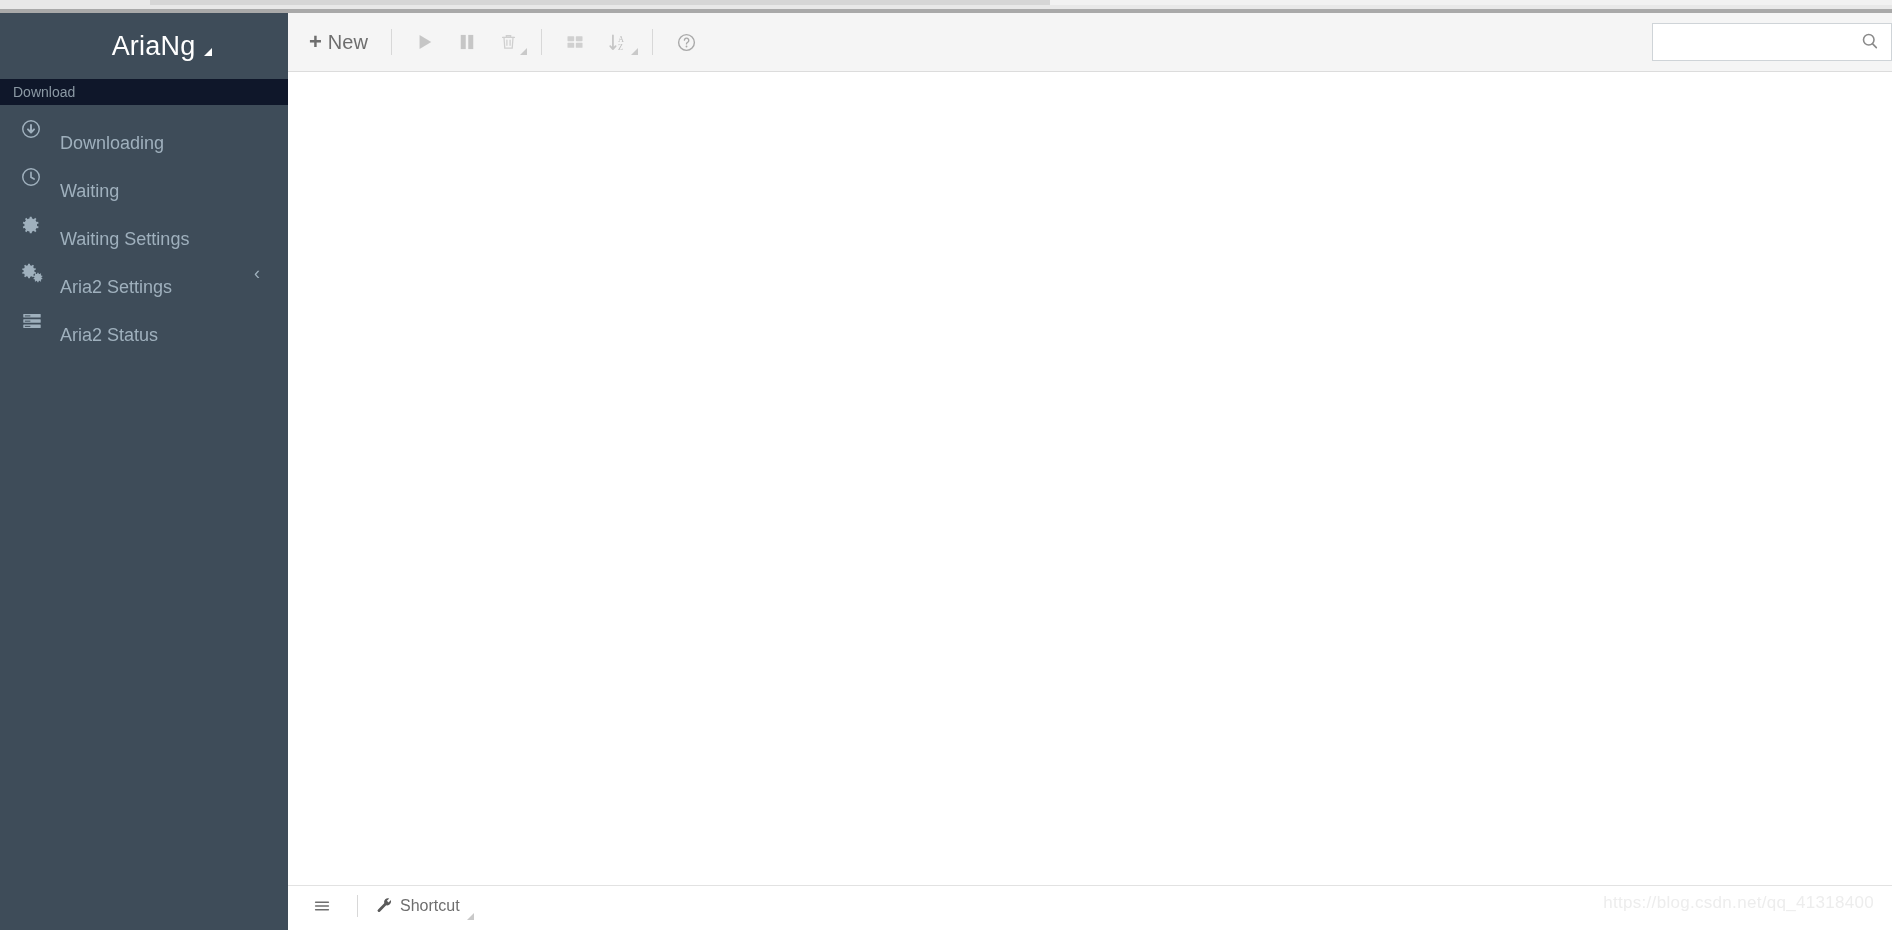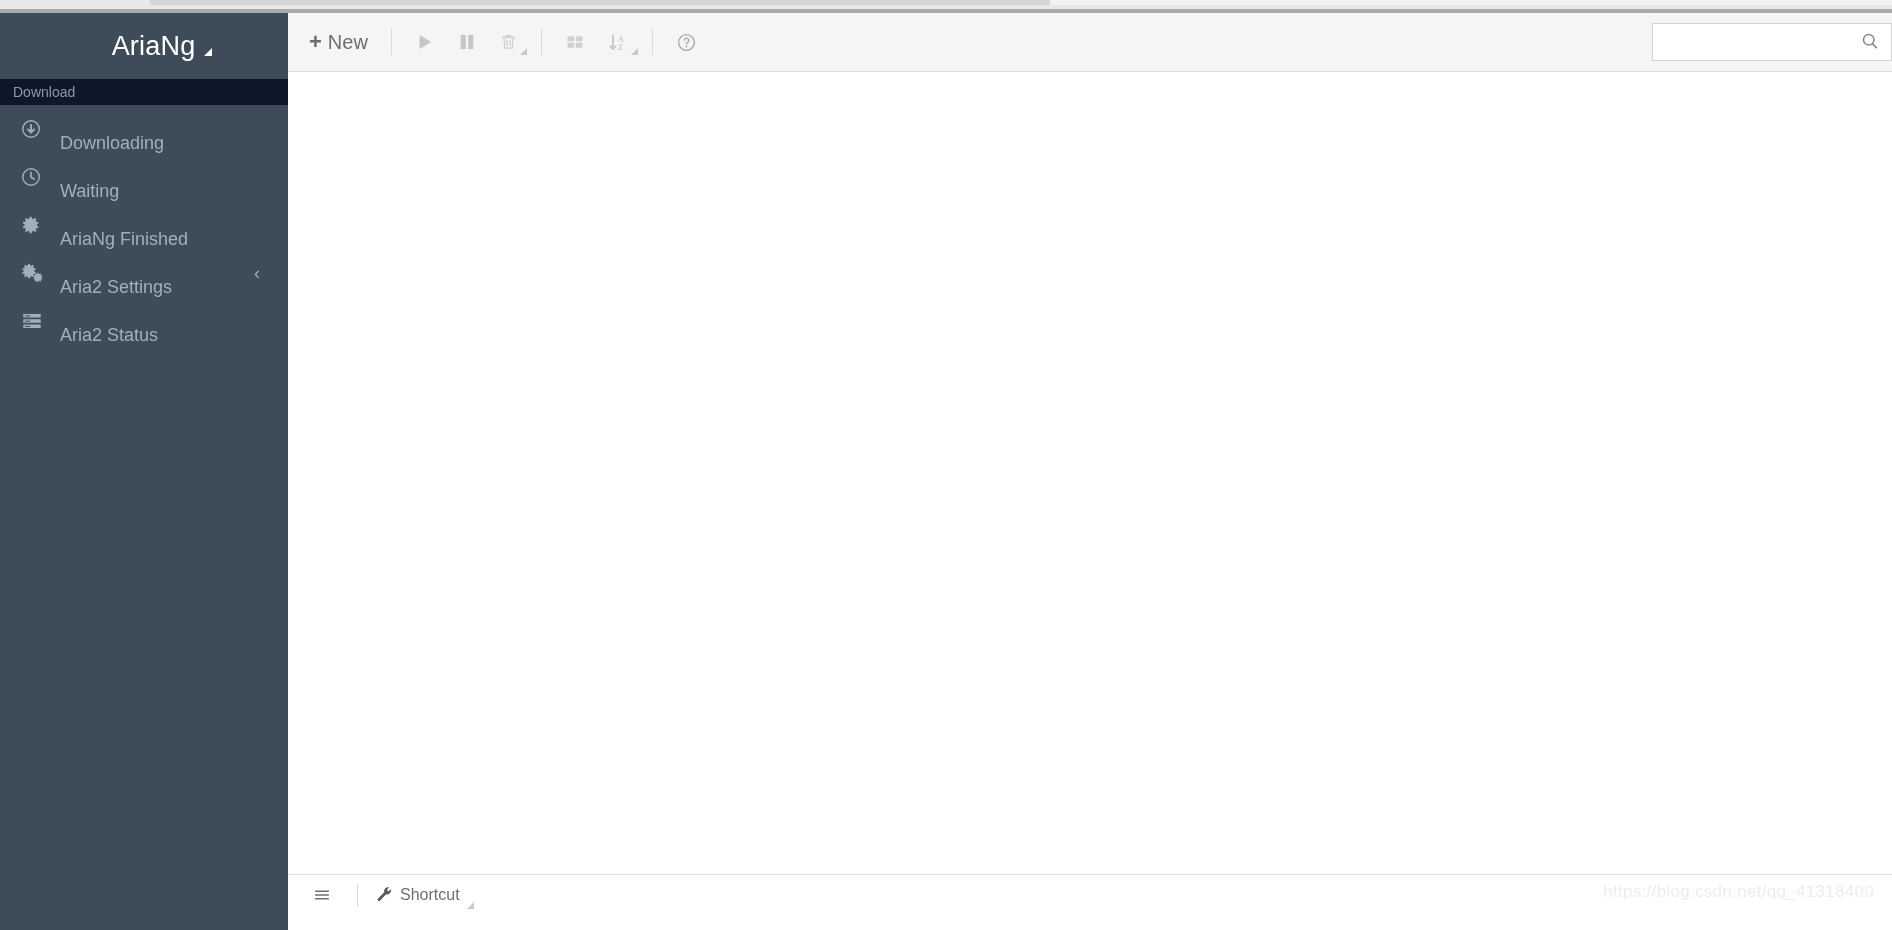--- a/index.html
+++ b/index.html
@@ -206,21 +206,21 @@
     position: absolute;
     top: 59px; left: 0;
     width: 1604px;
     bottom: 40px;
     background: #ffffff;
   }
 
   
   #footer {
     position: absolute;
-    left: 0; bottom: 16px;
+    left: 0; bottom: 5px;
     width: 1604px;
     height: 40px;
     background: #ffffff;
     border-top: 1px solid #e2e2e2;
     display: flex;
     align-items: center;
     padding-left: 15px;
   }
   .ft-btn {
     display: flex;
@@ -301,21 +301,21 @@
 
 
 
     <div class="nav-item">
       <span class="nav-icon">
         <svg width="22" height="22" viewBox="0 0 24 24" fill="#9fb0bd">
           <path d="M12 8.2a3.8 3.8 0 100 7.6 3.8 3.8 0 000-7.6zm0 5.9a2.1 2.1 0 110-4.2 2.1 2.1 0 010 4.2z"></path>
           <path d="M20.3 13.6l-1.8-.5a6.8 6.8 0 000-2.2l1.8-.5-.5-2-1.8.4a6.8 6.8 0 00-1.1-1.9l1.1-1.5-1.6-1.3-1.2 1.5a6.8 6.8 0 00-2.1-.7L12.7 3h-2l-.4 1.9c-.75.14-1.45.4-2.1.7L7 4.1 5.4 5.4l1.1 1.5c-.47.57-.84 1.22-1.1 1.9L3.6 8.4l-.5 2 1.8.5a6.8 6.8 0 000 2.2l-1.8.5.5 2 1.8-.4c.26.68.63 1.33 1.1 1.9l-1.1 1.5 1.6 1.3 1.2-1.5c.65.3 1.35.56 2.1.7l.4 1.9h2l.4-1.9c.75-.14 1.45-.4 2.1-.7l1.2 1.5 1.6-1.3-1.1-1.5c.47-.57.84-1.22 1.1-1.9l1.8.4.5-2z"></path>
         </svg>
       </span>
-      <span class="nav-label">AriaNg Finished</span>
+      <span class="nav-label">Waiting Settings</span>
     </div>
 
     <div class="nav-item">
       <span class="nav-icon">
         <svg width="24" height="22" viewBox="0 0 26 24" fill="#9fb0bd">
           <path d="M10 6.6a3.3 3.3 0 100 6.6 3.3 3.3 0 000-6.6zm0 5.1a1.8 1.8 0 110-3.6 1.8 1.8 0 010 3.6z"></path>
           <path d="M17.2 11.2l-1.6-.45a6 6 0 000-1.9l1.6-.45-.45-1.75-1.55.35a6 6 0 00-.95-1.65l.95-1.3-1.4-1.15-1.05 1.3a6 6 0 00-1.8-.6L10.6 1.9H8.85l-.35 1.7c-.65.12-1.27.34-1.83.62L5.7 2.95 4.3 4.1l.95 1.3c-.41.49-.73 1.05-.95 1.65l-1.55-.35L2.3 8.45l1.6.45a6 6 0 000 1.9l-1.6.45.45 1.75 1.55-.35c.22.6.54 1.16.95 1.65l-.95 1.3 1.4 1.15 1.05-1.3c.56.28 1.18.5 1.83.62l.35 1.7h1.75l.35-1.7c.65-.12 1.27-.34 1.83-.62l1.05 1.3 1.4-1.15-.95-1.3c.41-.49.73-1.05.95-1.65l1.55.35.45-1.75z"></path>
           <path d="M19.8 14.6a2.3 2.3 0 100 4.6 2.3 2.3 0 000-4.6zm0 3.5a1.2 1.2 0 110-2.4 1.2 1.2 0 010 2.4z"></path>
           <path d="M24.4 17.8l-1.05-.3a4 4 0 000-1.25l1.05-.3-.3-1.15-1.02.23a4 4 0 00-.62-1.08l.62-.86-.92-.76-.69.86a4 4 0 00-1.18-.4l-.23-1.12h-1.15l-.23 1.12c-.42.08-.83.22-1.2.4l-.69-.86-.92.76.62.86c-.27.32-.48.69-.62 1.08l-1.02-.23-.3 1.15 1.05.3a4 4 0 000 1.25l-1.05.3.3 1.15 1.02-.23c.14.39.35.76.62 1.08l-.62.86.92.76.69-.86c.37.18.78.32 1.2.4l.23 1.12h1.15l.23-1.12c.42-.8.83-.22 1.18-.4l.69.86.92-.76-.62-.86c.27-.32.48-.69.62-1.08l1.02.23z"></path>
         </svg>

